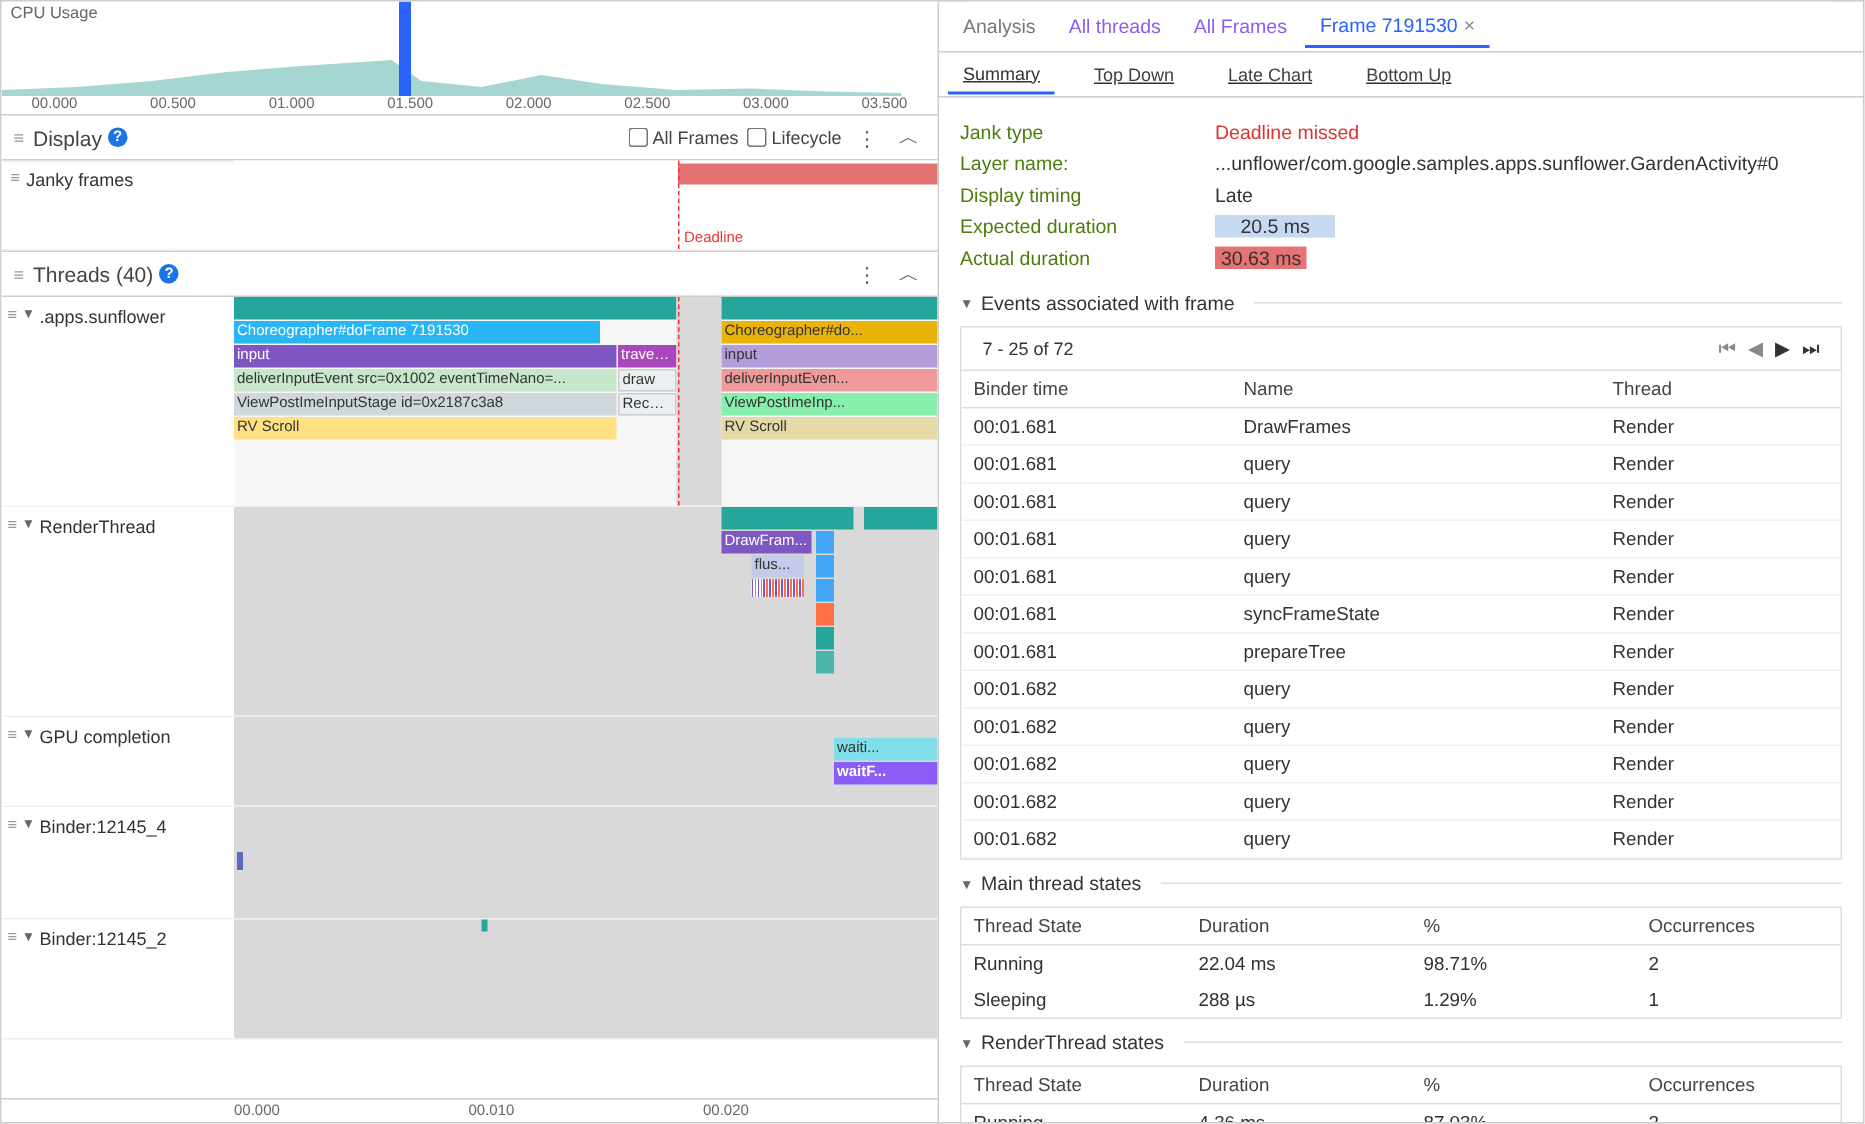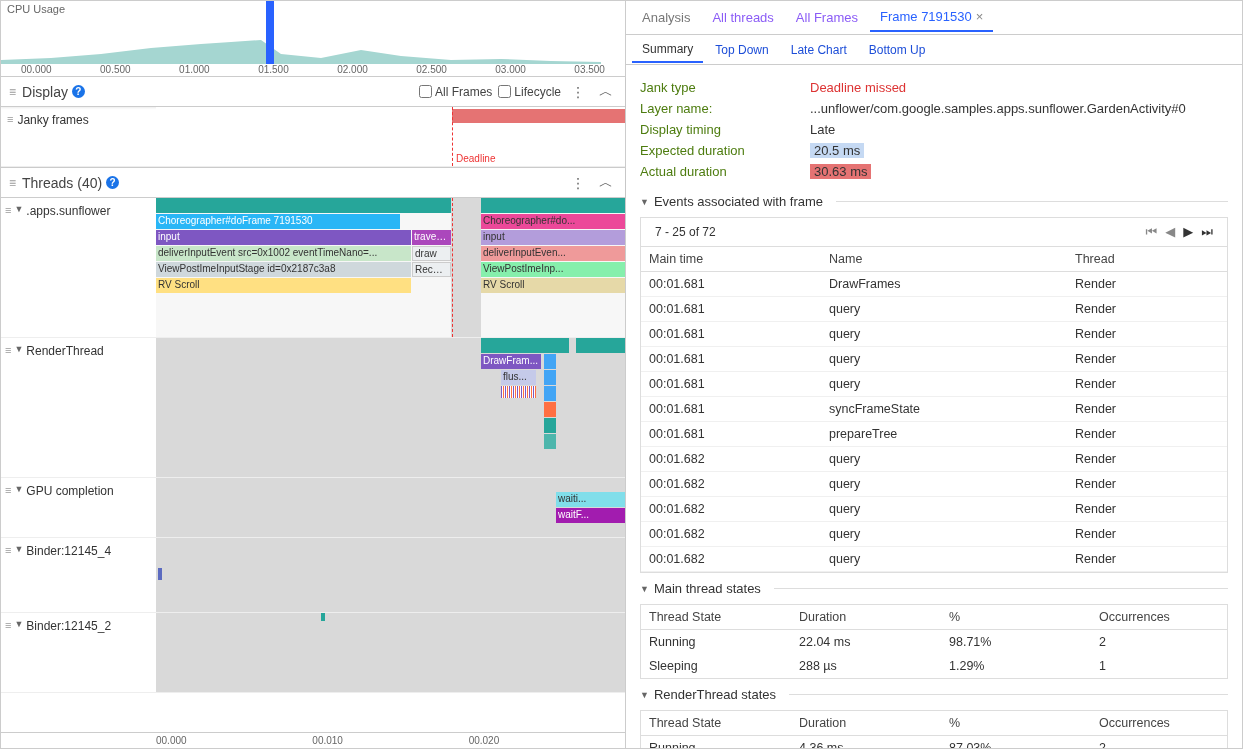--- a/index.html
+++ b/index.html
@@ -99,34 +99,34 @@
   .tab {
     padding:6px 10px; font-size:13px; color:#8b5cf6; cursor:pointer;
     display:flex; align-items:center; gap:4px;
   }
   .tab.muted { color:#777;}
   .tab.active { border-bottom:2px solid #2962ff; color:#2962ff;}
   .tab .close-x { color:#888; font-size:13px;}
   
   .subtabs-row {
     display:flex; align-items:center; height:30px; border-bottom:1px solid #ccc;
-    padding:0 6px; gap:2px;
+    padding:0 6px; gap:16px;text-decoration:underline;
   }
   .subtab {
-    padding:5px 10px; font-size:12px; color:#1d4ed8; cursor:pointer;
+    padding:5px 10px; font-size:12px; color:#404040; cursor:pointer;
   }
   .subtab.active { border-bottom:2px solid #2962ff; color:#333; font-weight:500;}
   
   .right-scroll { flex:1; overflow-y:auto; padding: 8px 0 8px 0;}
   .kv-table { padding: 4px 14px;}
   .kv-row { display:flex; padding:3px 0; font-size:13px;}
   .kv-key { width:170px; color:#4d7c0f;}
   .kv-val { color:#333;}
   .val-red { color:#d33;}
-  .val-hl-blue { background:#c5d9f3; padding:0 4px;}
+  .val-hl-blue { background:#c5d9f3; padding:0 17px;}
   .val-hl-red { background:#e57373; padding:0 4px;}
   
   .collap-hdr {
     display:flex; align-items:center; gap:5px; padding:8px 14px 4px;
     font-size:13px; color:#333;
   }
   .collap-hdr::after {
     content:""; flex:1; height:1px; background:#ddd; margin-left:8px;
   }
   .collap-caret { font-size:9px; color:#666;}
@@ -249,21 +249,21 @@
             <div class="fb" style="top:32px;left:256px;width:39px;background:#ab47bc;">traversal</div>
             <div class="fb dk" style="top:48px;left:0;width:255px;background:#c8e6c9;">deliverInputEvent src=0x1002 eventTimeNano=...</div>
             <div class="fb dk" style="top:48px;left:256px;width:39px;background:#eceff1;border:1px solid #ccc;">draw</div>
             <div class="fb dk" style="top:64px;left:0;width:255px;background:#cfd8dc;">ViewPostImeInputStage id=0x2187c3a8</div>
             <div class="fb dk" style="top:64px;left:256px;width:39px;background:#eceff1;border:1px solid #ccc;">Record ...</div>
             <div class="fb dk" style="top:80px;left:0;width:255px;background:#ffe082;">RV Scroll</div>
 
             <div style="position:absolute;top:0;left:295px;width:30px;height:100%;background:#d9d9d9;"></div>
 
             <div class="fb" style="top:0;left:325px;right:0;background:#26a69a;"></div>
-            <div class="fb dk" style="top:16px;left:325px;right:0;background:#ec4899;">Choreographer#do...</div>
+            <div class="fb dk" style="top:16px;left:325px;right:0;background:#eab308;">Choreographer#do...</div>
             <div class="fb dk" style="top:32px;left:325px;right:0;background:#b39ddb;">input</div>
             <div class="fb dk" style="top:48px;left:325px;right:0;background:#ef9a9a;">deliverInputEven...</div>
             <div class="fb dk" style="top:64px;left:325px;right:0;background:#86efac;">ViewPostImeInp...</div>
             <div class="fb dk" style="top:80px;left:325px;right:0;background:#e6d9a8;">RV Scroll</div>
 
             <div style="position:absolute;top:0;bottom:0;left:296px;border-left:1px dashed #e33;"></div>
           </div>
         </div>
 
         <div class="thread-row" style="height:140px;">
@@ -290,21 +290,21 @@
         </div>
 
         <div class="thread-row" style="height:60px;">
           <div class="thread-gutter">
             <span class="drag">≡</span>
             <span class="caret">▼</span>
             <span class="thread-label">GPU completion</span>
           </div>
           <div class="thread-track">
             <div class="fb dk" style="top:14px;left:400px;right:0;background:#80deea;">waiti...</div>
-            <div class="fb" style="top:30px;left:400px;right:0;background:#a21caf;">waitF...</div>
+            <div class="fb" style="top:30px;left:400px;right:0;background:#8b5cf6;font-weight:bold;">waitF...</div>
           </div>
         </div>
 
         <div class="thread-row" style="height:75px;">
           <div class="thread-gutter">
             <span class="drag">≡</span>
             <span class="caret">▼</span>
             <span class="thread-label">Binder:12145_4</span>
           </div>
           <div class="thread-track">
@@ -381,21 +381,21 @@
         <span>7 - 25 of 72</span>
         <div class="pager">
           <span>⏮</span>
           <span>◀</span>
           <span class="on">▶</span>
           <span class="on">⏭</span>
         </div>
       </div>
       <div class="ev-table">
         <div class="ev-head">
-          <div class="ev-cell ev-c1">Main time</div>
+          <div class="ev-cell ev-c1">Binder time</div>
           <div class="ev-cell ev-c2">Name</div>
           <div class="ev-cell ev-c3">Thread</div>
         </div>
         <div id="ev-rows">
             <div class="ev-row">
               <div class="ev-cell ev-c1">00:01.681</div>
               <div class="ev-cell ev-c2">DrawFrames</div>
               <div class="ev-cell ev-c3">Render</div>
             </div>
             <div class="ev-row">

